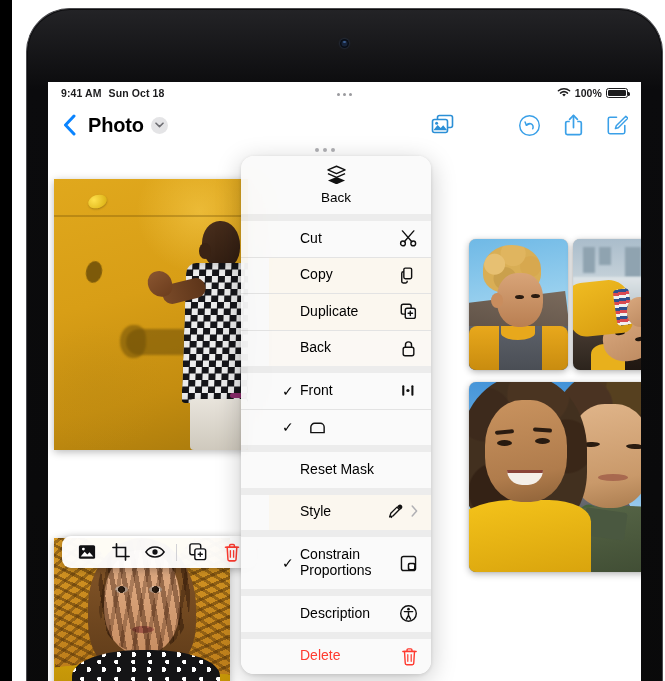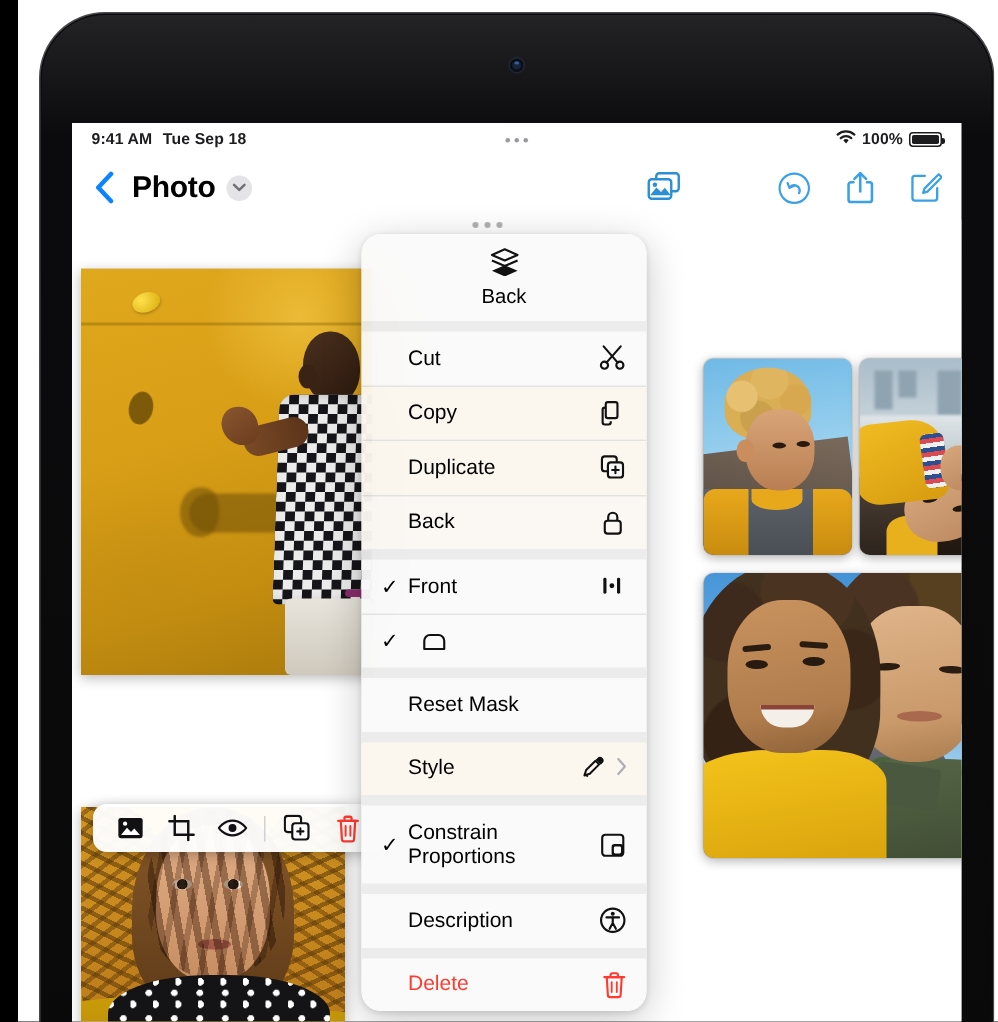--- a/index.html
+++ b/index.html
@@ -357,21 +357,21 @@
     align-items: center; justify-content: center; gap: 3px;
     cursor: pointer;
   }
   .arrange-btn + .arrange-btn { border-left: 1px solid rgba(0,0,0,.10); }
   .arrange-btn span { font-size: 13.5px; }
   .menu-gap { height: 7px; background: rgba(0,0,0,.055); }
   .menu-sep { height: 1px; background: rgba(0,0,0,.09); margin-left: 0; }
   .menu-item {
     display: flex; align-items: center;
     min-height: 35.5px; padding: 0 13px 0 13px;
-    cursor: pointer; position: relative;
+    cursor: pointer; position: relative; margin-left: 28px;
   }
   .menu-item .check {
     width: 15px; margin-right: 3px; flex: 0 0 15px;
     font-size: 14px; line-height: 1; color:#000;
   }
   .menu-item .label { flex: 1; line-height: 1.12; }
   .menu-item.two-line { min-height: 52px; }
   .menu-item .m-icon { margin-left: 8px; display:flex; align-items:center; }
   .menu-item .submenu-chev { margin-left: 6px; }
   .menu-item.destructive .label { color: #ff3b30; }
@@ -384,21 +384,21 @@
 <div id="device">
   <div class="bezel-outer"></div>
   <div class="bezel-inner-shade"></div>
   <div class="camera"></div>
 
   <div id="screen">
 
     <div class="statusbar">
       <div class="sb-left">
         <span>9:41 AM</span>
-        <span>Tue Sep 18</span>
+        <span>Sun Oct 18</span>
       </div>
       <div class="sb-center">
         <span class="sb-dots">
             <i></i>
             <i></i>
             <i></i>
           </span>
       </div>
       <div class="sb-right">
         <span>

